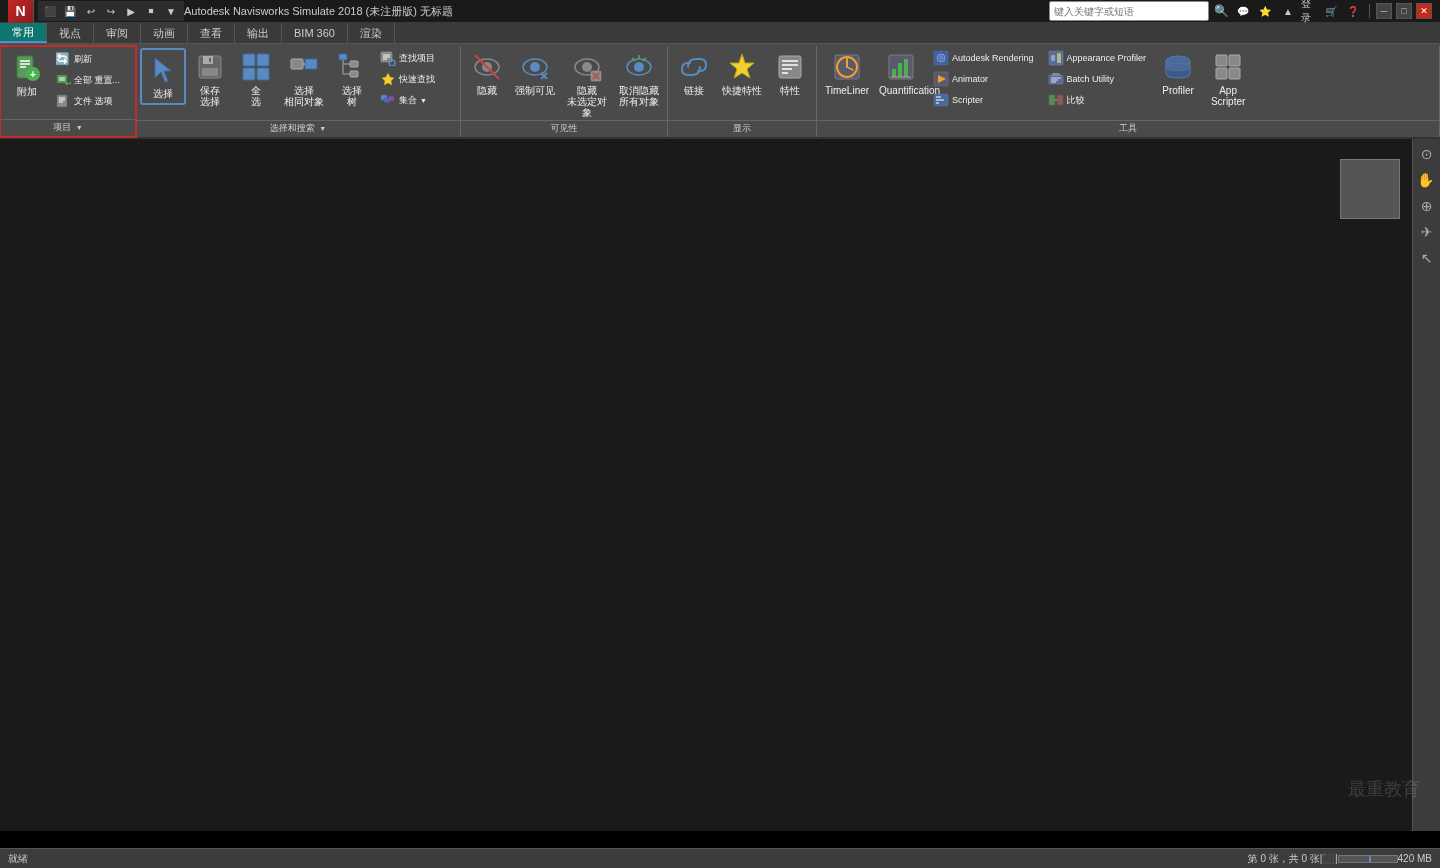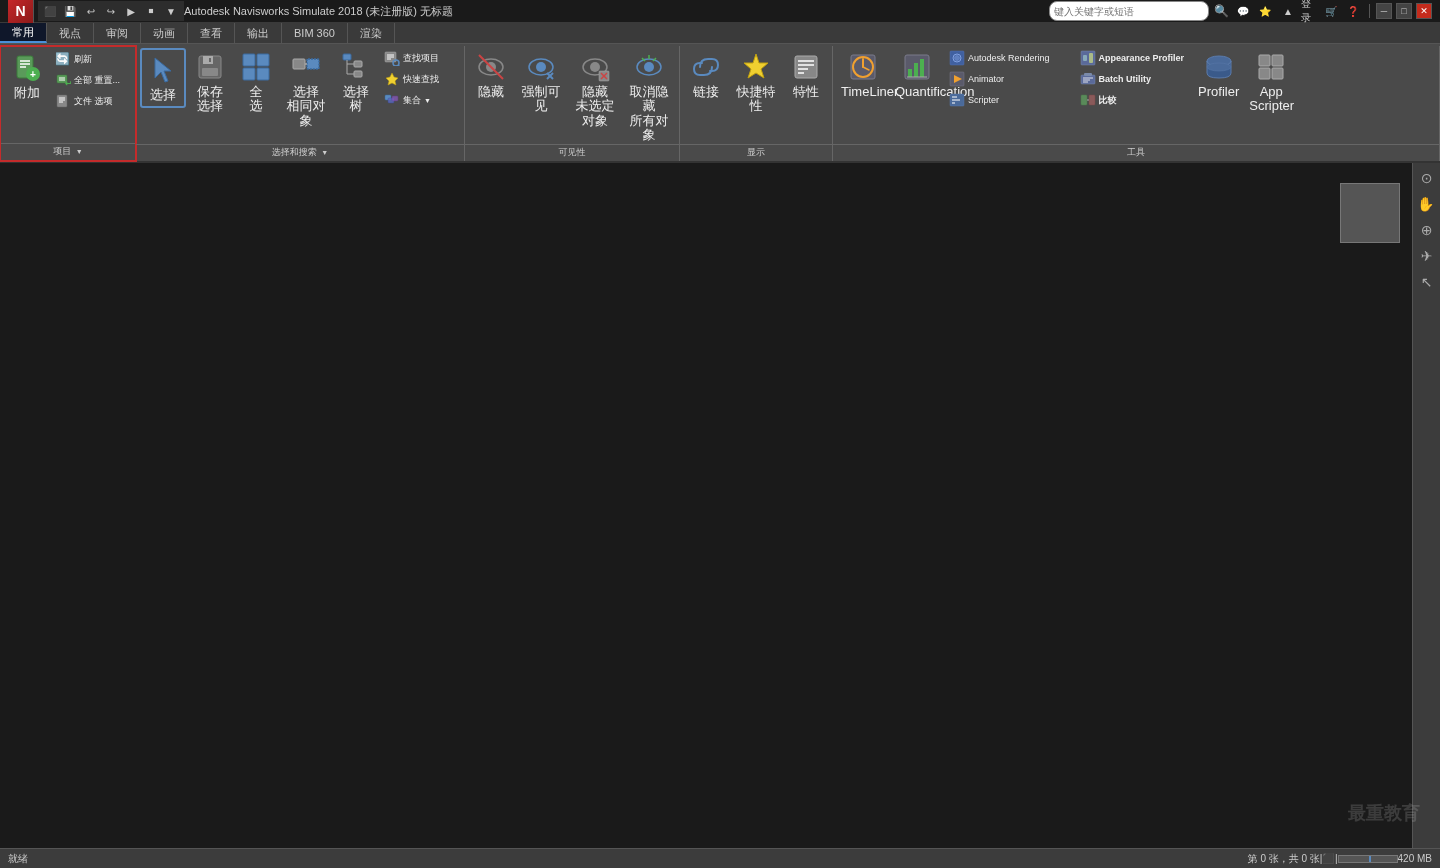--- a/index.html
+++ b/index.html
@@ -68,21 +68,21 @@
     .tab-item {
       padding: 3px 12px;
       font-size: 11px;
       color: #ccc;
       cursor: pointer;
       height: 20px;
       display: flex; align-items: center;
       border-right: 1px solid #555;
     }
     .tab-item.active {
-      background: #0f172a;
+      background: #0f766e;
       color: #fff;
       border-bottom: 2px solid #4a90d9;
     }
 
     
     .ribbon {
       background: #4a4a4a;
       border-bottom: 2px solid #333;
       display: flex;
       align-items: stretch;
@@ -134,21 +134,21 @@
       color: #eee;
       font-size: 9px;
       text-align: center;
       gap: 2px;
     }
     .rb-icon-large {
       width: 32px; height: 32px;
       display: flex; align-items: center; justify-content: center;
       font-size: 20px;
     }
-    .rb-label { font-size: 13px; line-height: 1.1; max-width: 44px; }
+    .rb-label { font-size: 10px; line-height: 1.1; max-width: 44px; }
 
     
     .rb-small {
       display: flex;
       flex-direction: row;
       align-items: center;
       padding: 2px 4px;
       cursor: pointer;
       border-radius: 2px;
       color: #eee;
@@ -168,21 +168,21 @@
       display: flex;
       flex-direction: column;
       gap: 1px;
     }
 
     
     .search-bar {
       height: 20px;
       background: #fff;
       border: 1px solid #888;
-      border-radius: 8px;
+      border-radius: 2px;
       display: flex; align-items: center;
       padding: 0 4px;
       width: 160px;
     }
     .search-bar input {
       border: none; outline: none;
       font-size: 10px; width: 100%;
       background: transparent;
       color: #999;
     }
@@ -211,21 +211,21 @@
       left: 0; right: 0;
     }
 
     
     .watermark {
       position: absolute;
       bottom: 30px;
       right: 20px;
       color: rgba(255,255,255,0.15);
       font-size: 18px;
-      font-weight: bold;
+      font-weight: normal;
     }
 
     
     .right-toolbar {
       position: absolute;
       right: 0;
       top: 0;
       bottom: 0;
       width: 28px;
       background: #3c3c3c;
@@ -611,21 +611,21 @@
             <rect x="4" y="4" width="24" height="24" rx="2" fill="#5a5a6a" stroke="#7a7a8a" stroke-width="1"></rect>
             <rect x="7" y="18" width="4" height="8" fill="#4caf50"></rect>
             <rect x="13" y="12" width="4" height="14" fill="#4caf50"></rect>
             <rect x="19" y="8" width="4" height="18" fill="#4caf50"></rect>
             <line x1="6" y1="26" x2="26" y2="26" stroke="#aaa" stroke-width="1"></line>
           </svg>
         </div>
         <div class="rb-label">Quantification</div>
       </div>
 
-      <div class="rb-col" style="margin-right:20px;">
+      <div class="rb-col" style="margin-right:4px;">
         <div class="rb-small">
           <div class="rb-icon-small">
             <svg width="16" height="16" viewBox="0 0 16 16">
               <rect x="1" y="1" width="14" height="14" rx="1" fill="#4060a0" stroke="#5070b0" stroke-width="0.5"></rect>
               <circle cx="8" cy="8" r="4" fill="none" stroke="#80a0e0" stroke-width="1"></circle>
               <path d="M6 6 Q8 4 10 6 Q12 8 10 10 Q8 12 6 10 Q4 8 6 6Z" fill="#6080c0"></path>
             </svg>
           </div>
           <span>Autodesk Rendering</span>
         </div>
@@ -644,21 +644,21 @@
               <rect x="1" y="2" width="14" height="12" rx="1" fill="#4a6a9a" stroke="#5a7aaa" stroke-width="0.5"></rect>
               <line x1="3" y1="5" x2="8" y2="5" stroke="white" stroke-width="1"></line>
               <line x1="3" y1="8" x2="11" y2="8" stroke="white" stroke-width="1"></line>
               <line x1="3" y1="11" x2="6" y2="11" stroke="white" stroke-width="1"></line>
             </svg>
           </div>
           <span>Scripter</span>
         </div>
       </div>
 
-      <div class="rb-col" style="margin-right:4px;font-weight:bold;">
+      <div class="rb-col" style="margin-right:4px;">
         <div class="rb-small">
           <div class="rb-icon-small">
             <svg width="16" height="16" viewBox="0 0 16 16">
               <rect x="1" y="1" width="14" height="14" rx="1" fill="#5a6a9a" stroke="#7a8aaa" stroke-width="0.5"></rect>
               <rect x="3" y="5" width="4" height="6" fill="#8ab" rx="1"></rect>
               <rect x="9" y="3" width="4" height="10" fill="#ab8" rx="1"></rect>
             </svg>
           </div>
           <span>Appearance Profiler</span>
         </div>

